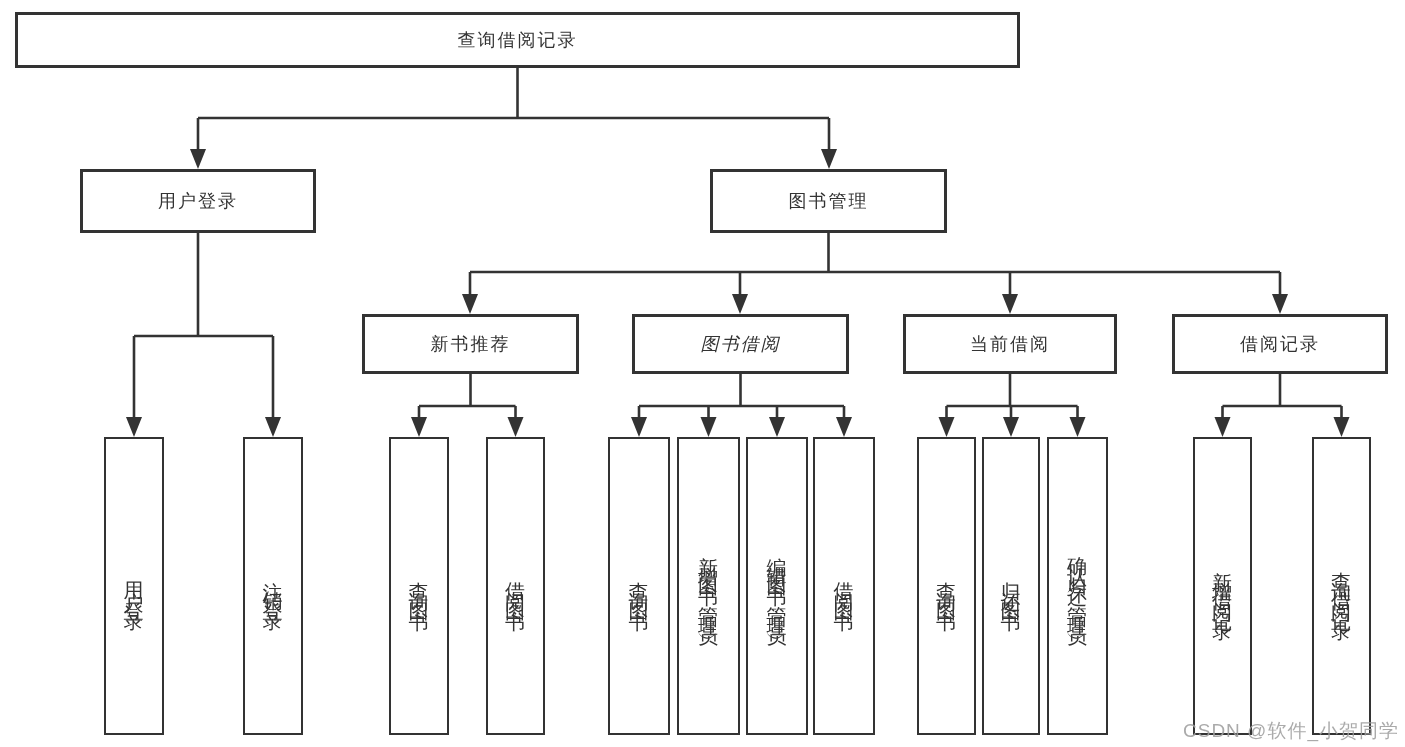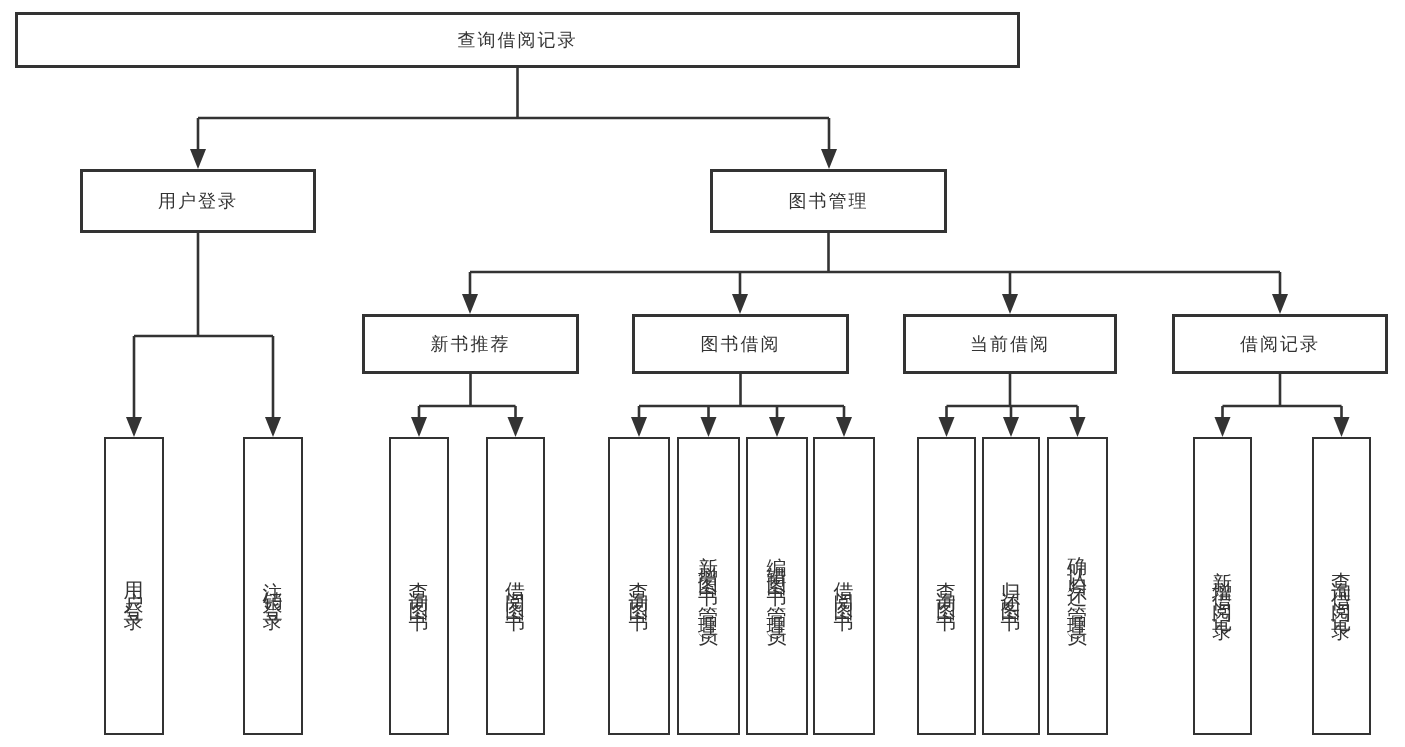--- a/index.html
+++ b/index.html
@@ -39,21 +39,21 @@
   .node.root { left: 15px; top: 12px; width: 1005px; height: 56px; }
   .node.root .label { font-size: 18px; }
 
   
   .node.l2-user  { left: 80px;  top: 169px; width: 236px; height: 64px; }
   .node.l2-book  { left: 710px; top: 169px; width: 237px; height: 64px; }
 
   
   .node.l3 { top: 314px; height: 60px; }
   .node.l3-new { left: 362px;  width: 217px; }
-  .node.l3-bor { left: 632px;  width: 217px; }
+  .node.l3-bor { left: 632px;  width: 217px; font-style: italic; }
   .node.l3-cur { left: 903px;  width: 214px; }
   .node.l3-rec { left: 1172px; width: 216px; }
 
   
   .node.leaf {
     top: 437px;
     height: 298px;
     border-width: 2.5px;
   }
   .node.leaf .label {
@@ -233,14 +233,15 @@
     <span class="label">确认归还（管理员）</span>
   </div>
 
   <div class="node leaf r1">
     <span class="label">新增借阅记录</span>
   </div>
   <div class="node leaf r2">
     <span class="label">查询借阅记录</span>
   </div>
 
+  <div id="watermark">CSDN @软件_小贺同学</div>
 
 </div>
 
 </body></html>

